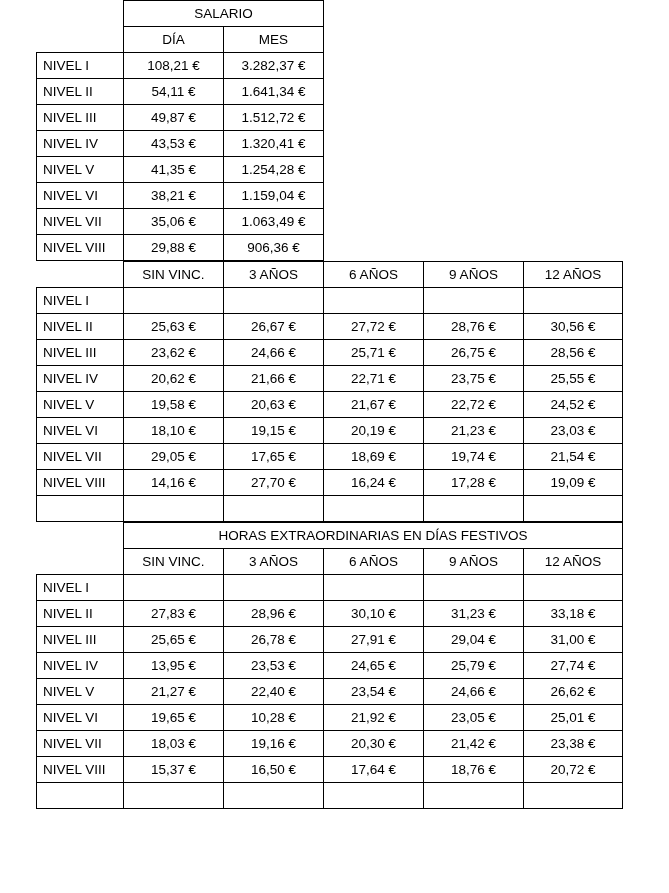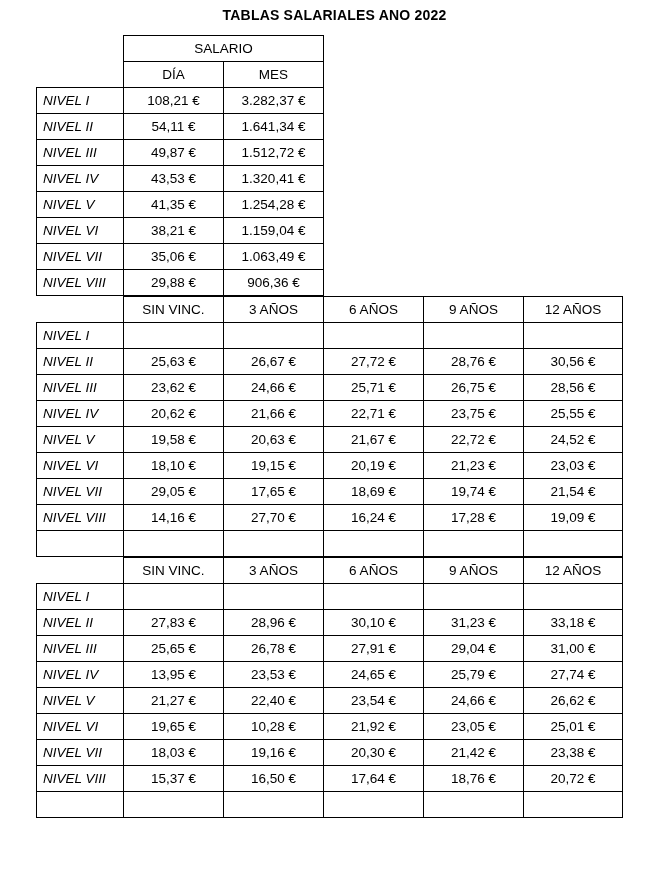--- a/index.html
+++ b/index.html
@@ -43,36 +43,34 @@
     overflow: hidden;
     vertical-align: middle;
   }
   table.sal th.span-title,
   table.sal th.colhead {
     text-align: center;
   }
   table.sal td.label {
     text-align: left;
     padding-left: 6px;
-    font-style: italic;
   }
   table.sal td.val {
     text-align: center;
   }
   table.sal td.nocell {
     border: none;
     background: transparent;
   }
 </style>
 </head>
 <body>
 
 <div class="page">
 
-  <div class="doc-title">TABLAS SALARIALES ANO 2022</div>
 
   <div class="tables-wrap">
 
     <table class="sal">
       <colgroup>
         <col style="width:87px">
         <col style="width:100px">
         <col style="width:100px">
       </colgroup>
       <thead>
@@ -230,20 +228,24 @@
         <col style="width:87px">
         <col style="width:100px">
         <col style="width:100px">
         <col style="width:100px">
         <col style="width:100px">
         <col style="width:99px">
       </colgroup>
       <thead>
         <tr>
           <td class="nocell"></td>
+          <th class="span-title" colspan="5">HORAS EXTRAORDINARIAS EN DÍAS FESTIVOS</th>
+        </tr>
+        <tr>
+          <td class="nocell"></td>
           <th class="colhead">SIN VINC.</th>
           <th class="colhead">3 AÑOS</th>
           <th class="colhead">6 AÑOS</th>
           <th class="colhead">9 AÑOS</th>
           <th class="colhead">12 AÑOS</th>
         </tr>
       </thead>
       <tbody>
           <tr>
             <td class="label">NIVEL I</td>

